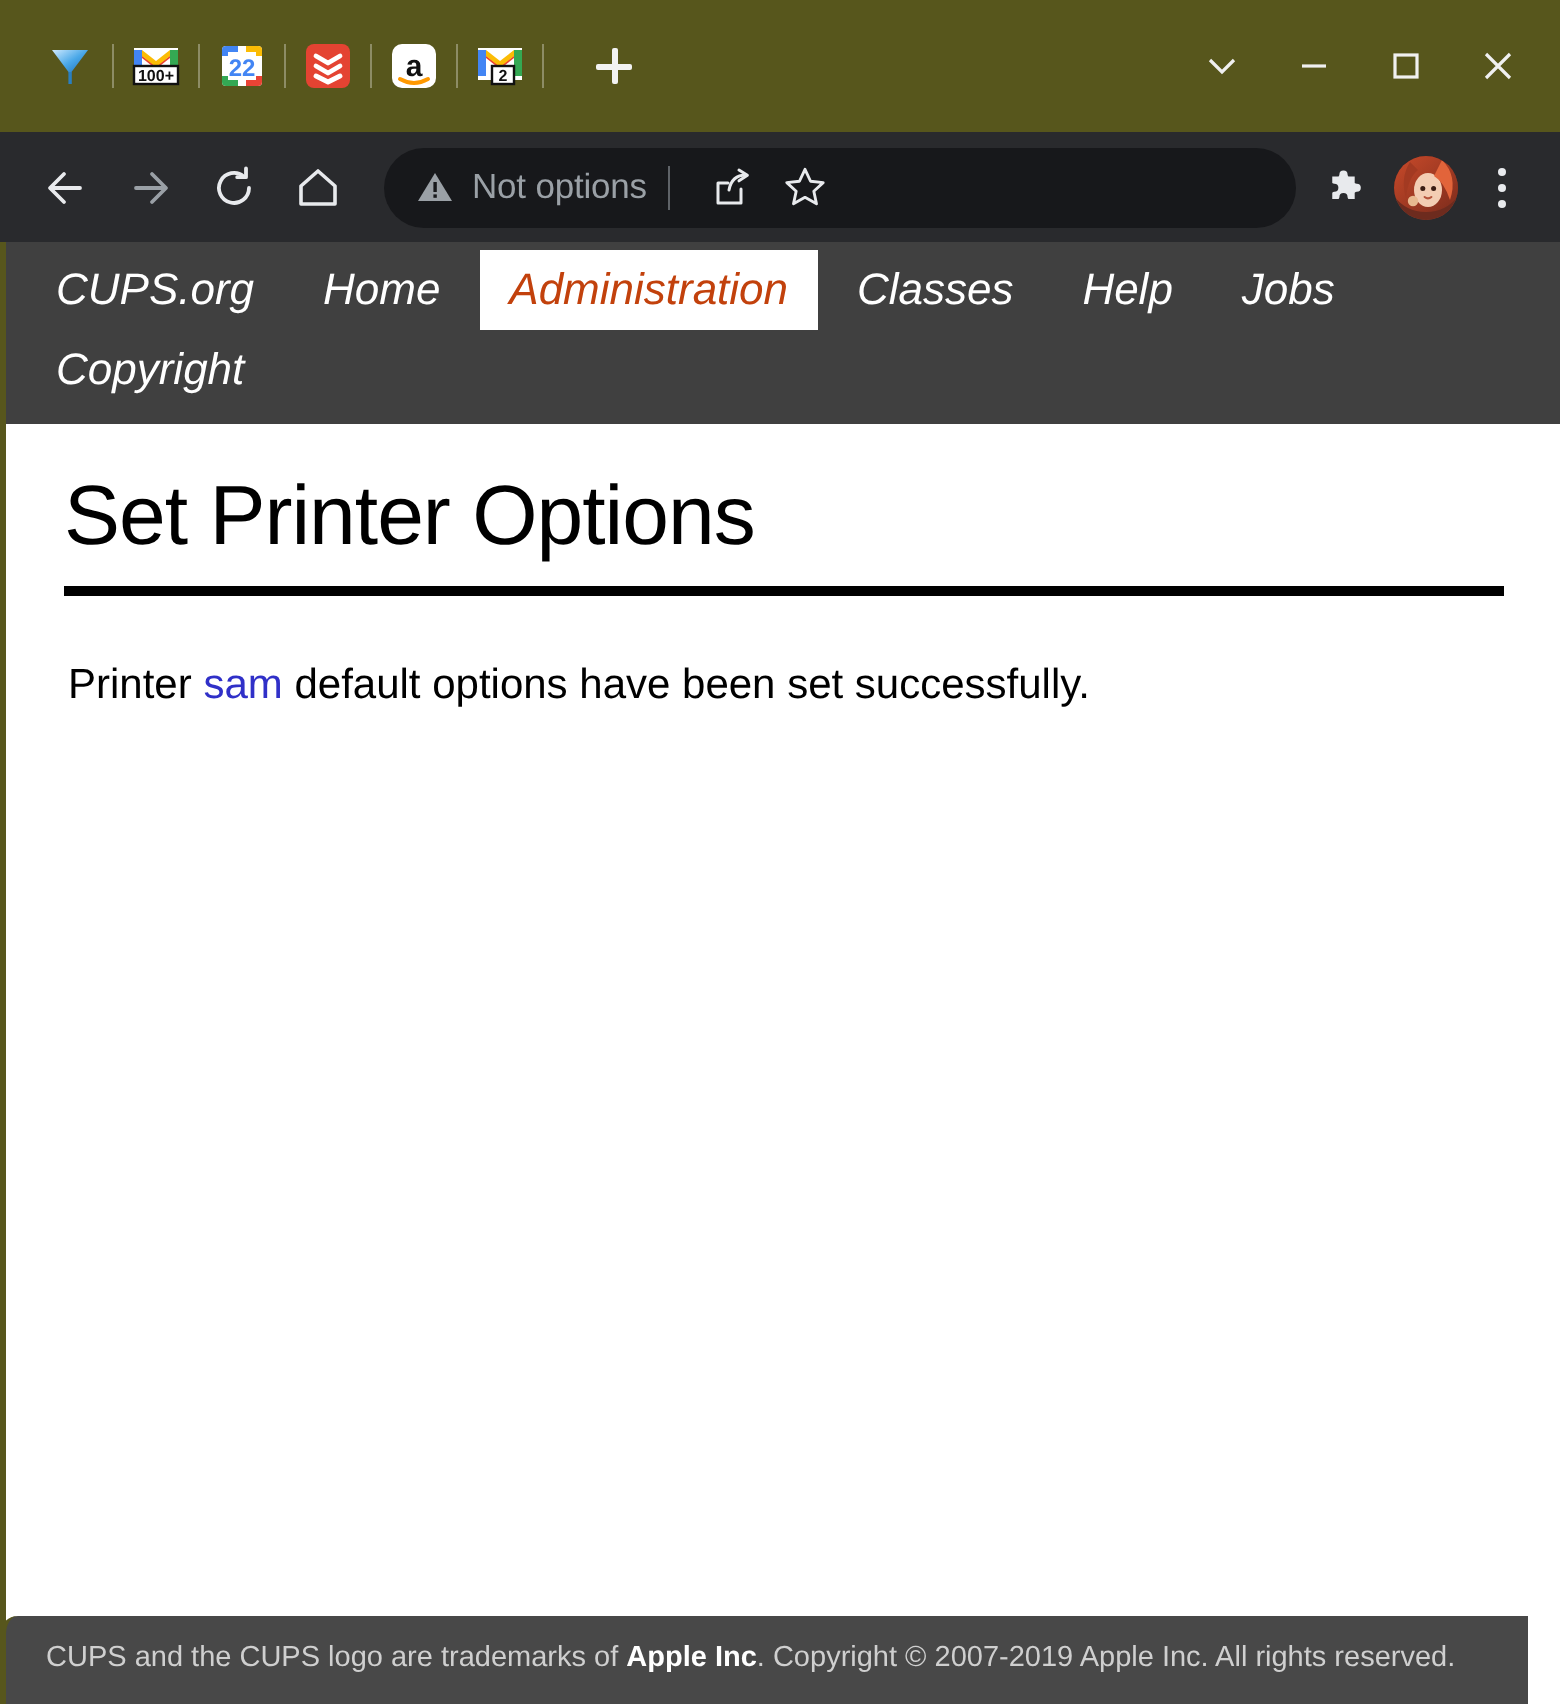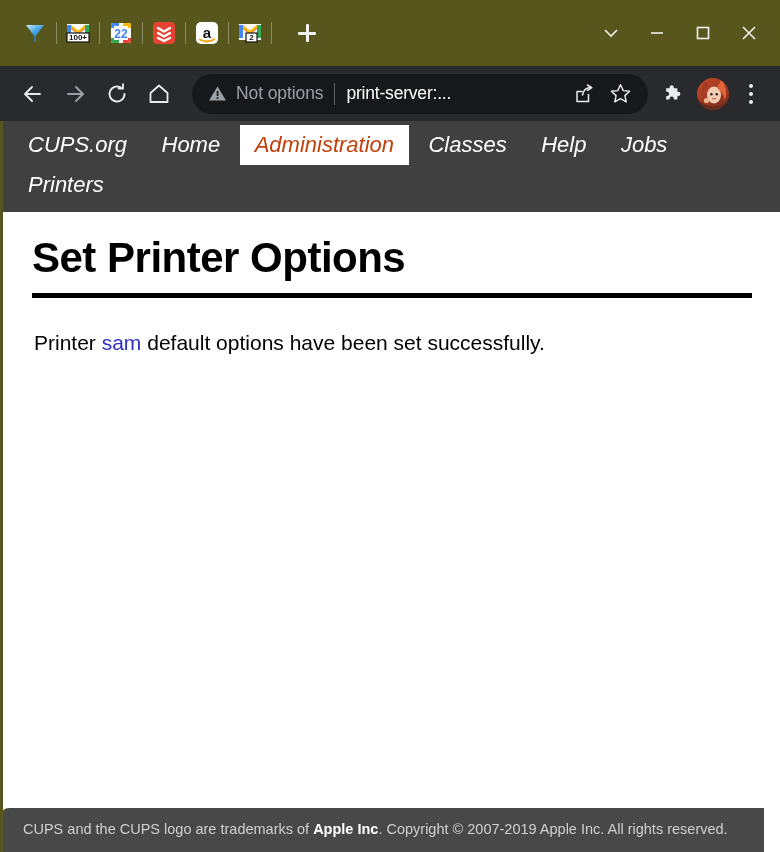--- a/index.html
+++ b/index.html
@@ -243,21 +243,21 @@
     color: #c2410c;
   }
 
   
   .content {
     padding: 0 28px 0 29px;
     background: #ffffff;
   }
   h1.page-title {
     font-size: 42px;
-    font-weight: bold;
+    font-weight: normal;
     margin: 22px 0 0 0;
     color: #000000;
     letter-spacing: -0.5px;
     line-height: 1.12;
   }
   h2.section-title {
     font-size: 32px;
     font-weight: bold;
     margin: 52px 0 0 0;
     color: #000000;
@@ -439,21 +439,20 @@
     <div class="omnibox">
       <span class="sec-warn-icon">
         <svg width="19" height="19" viewBox="0 0 19 19">
           <path d="M9.5 2.5 L18 16.5 L1 16.5 Z" fill="#9aa0a6"></path>
           <rect x="8.7" y="7" width="1.7" height="5" fill="#17181b"></rect>
           <rect x="8.7" y="13.2" width="1.7" height="1.7" fill="#17181b"></rect>
         </svg>
       </span>
       <span class="sec-label">Not options</span>
       <span class="omni-divider"></span>
-      <span class="omni-url">print-server:...</span>
 
       <span class="omni-action">
         <svg width="22" height="22" viewBox="0 0 22 22">
           <path d="M15.5 11.5 L15.5 18.5 L4 18.5 L4 8.5 L9 8.5" stroke="#e8eaed" stroke-width="1.5" fill="none" stroke-linecap="round" stroke-linejoin="round"></path>
           <path d="M9.5 12 C10.5 6.5 14 4.5 18 4.5" stroke="#e8eaed" stroke-width="1.5" fill="none" stroke-linecap="round"></path>
           <path d="M14.5 2 L18.7 4.6 L14.5 7.4" stroke="#e8eaed" stroke-width="1.5" fill="none" stroke-linecap="round" stroke-linejoin="round"></path>
         </svg>
       </span>
       <span class="omni-action">
         <svg width="23" height="23" viewBox="0 0 24 24">
@@ -505,21 +504,21 @@
   <div class="viewport">
 
     <nav class="cups-nav">
       <ul>
         <li><a href="#">CUPS.org</a></li>
         <li><a href="#">Home</a></li>
         <li><a href="#" class="active">Administration</a></li>
         <li><a href="#">Classes</a></li>
         <li><a href="#">Help</a></li>
         <li><a href="#">Jobs</a></li>
-        <li><a href="#">Printers</a></li>
+        <li><a href="#">Copyright</a></li>
       </ul>
     </nav>
 
     <div class="content">
       <h1 class="page-title">Set Printer Options</h1>
       <hr class="rule">
       <p class="status-msg"><span>Printer </span><a href="#">sam</a><span> default options have been set successfully.</span></p>
     </div>
 
     <div class="cups-footer">

